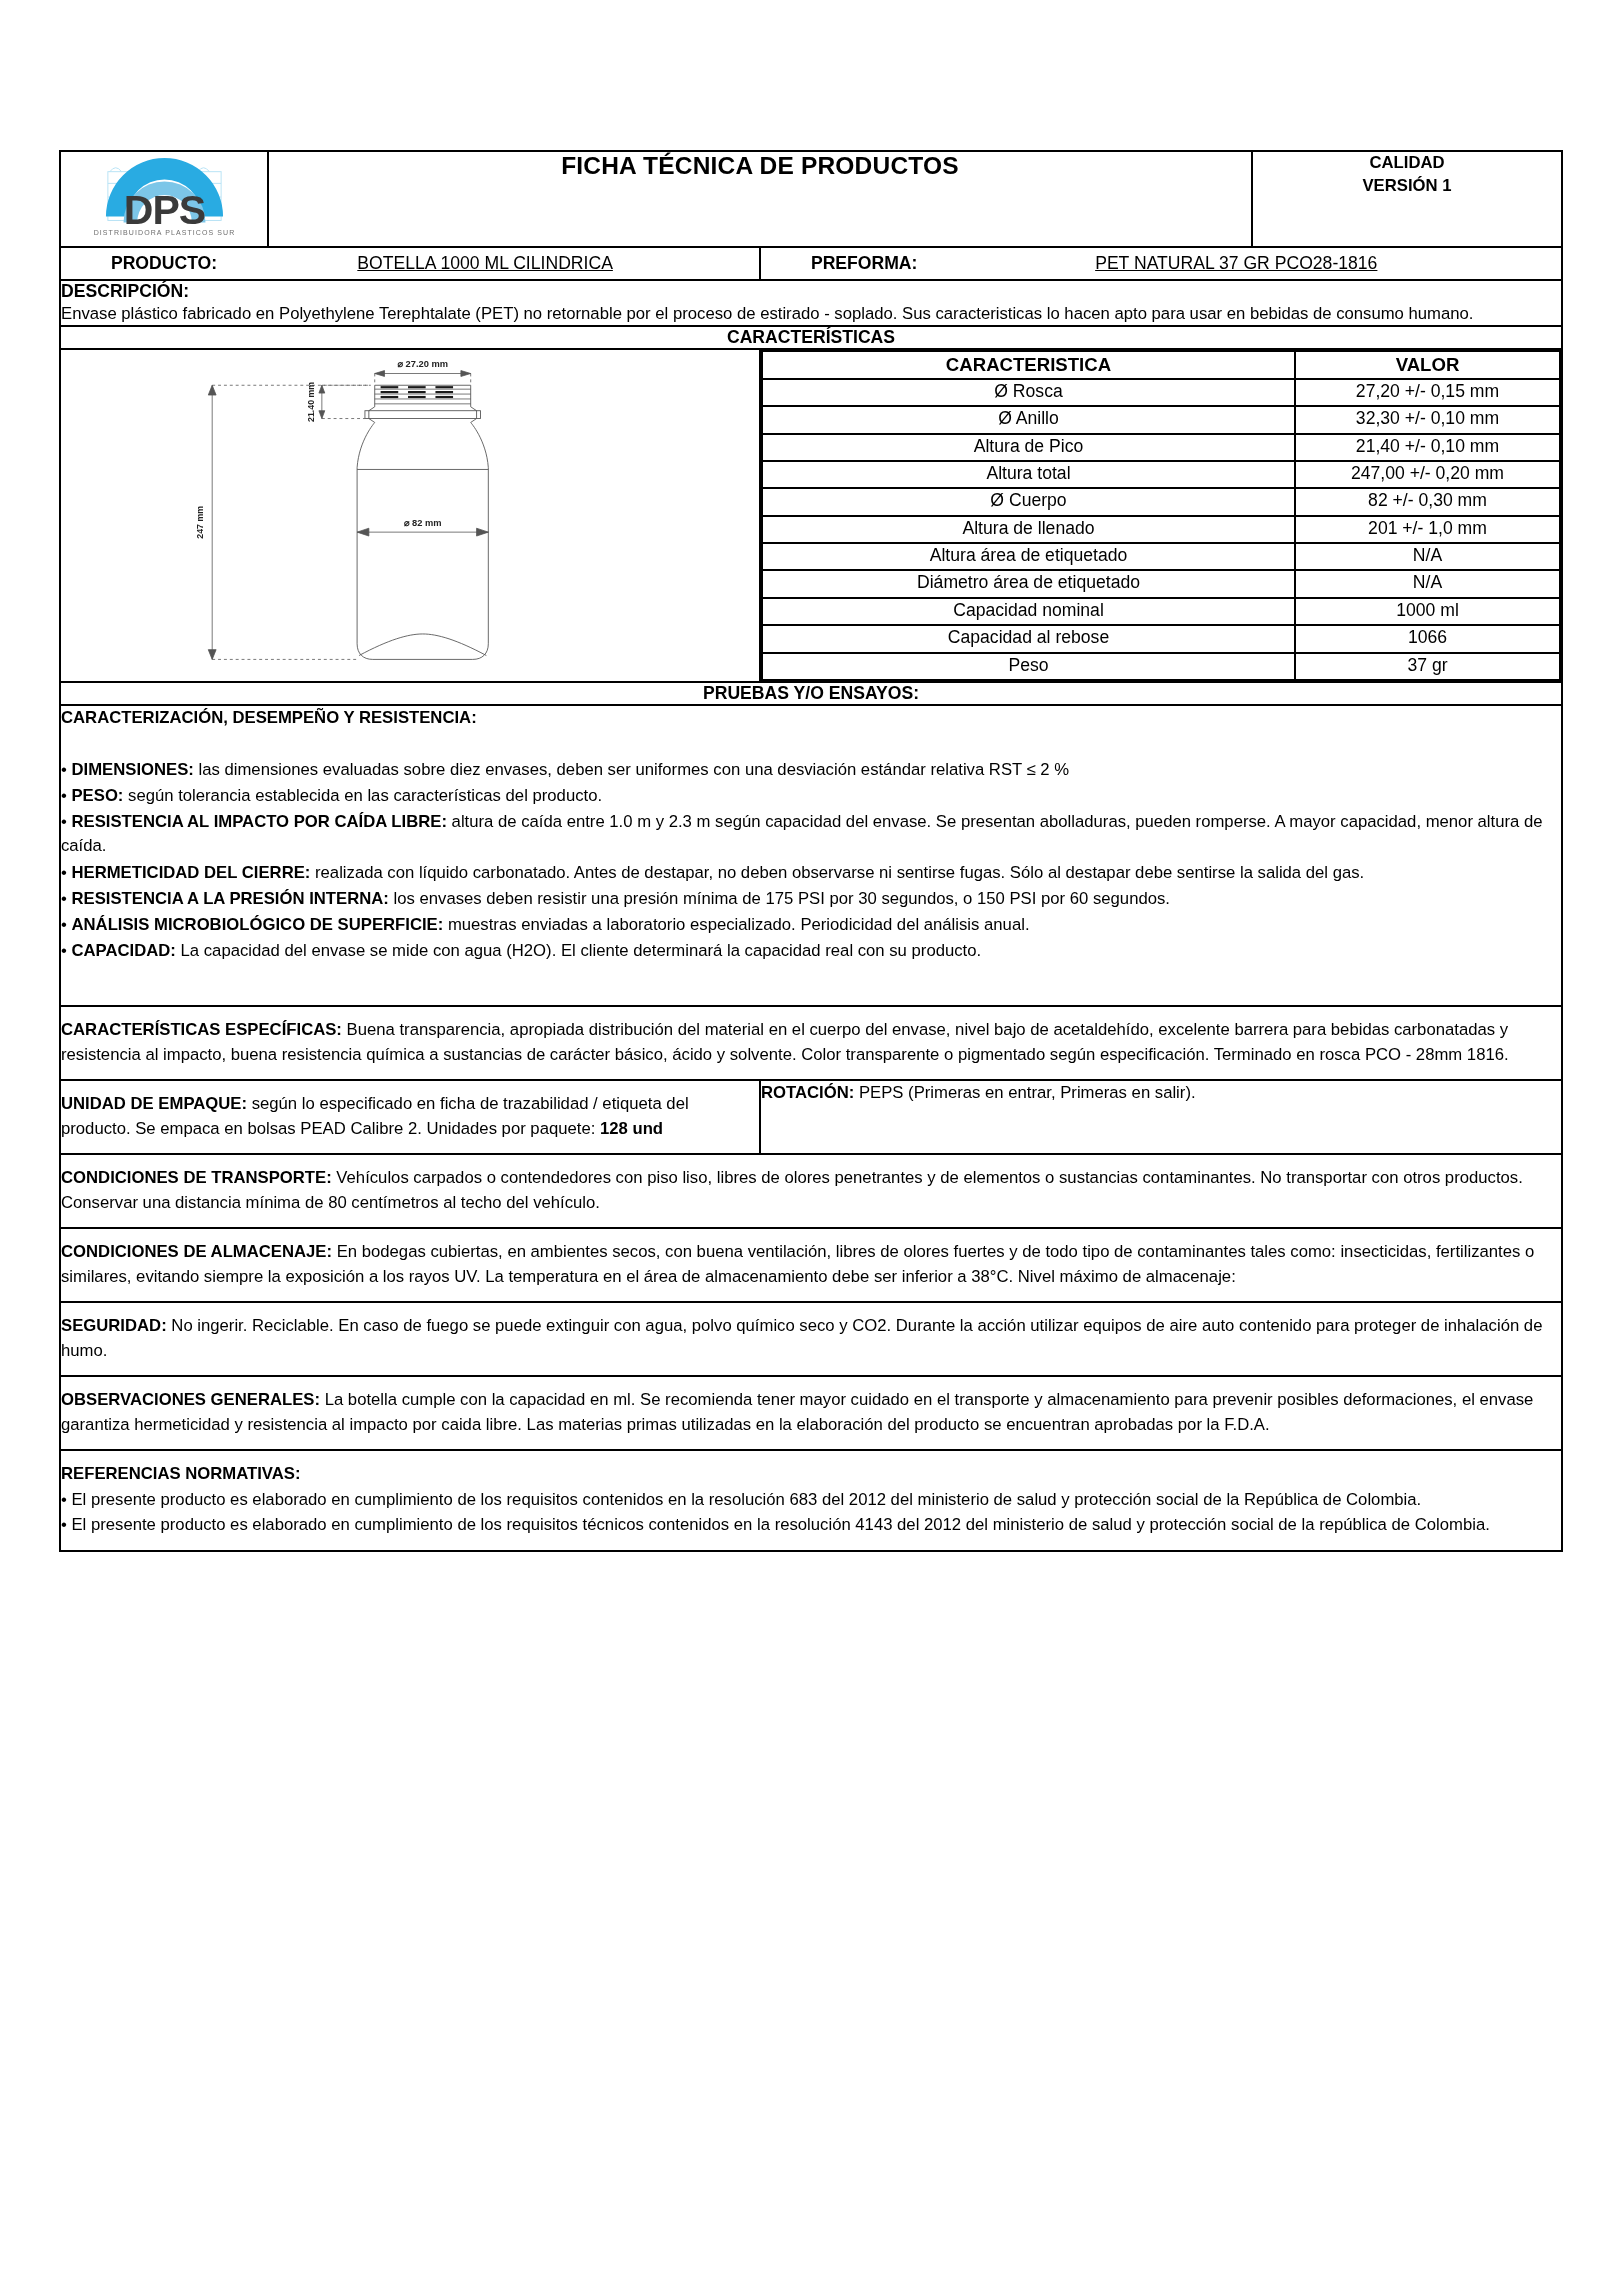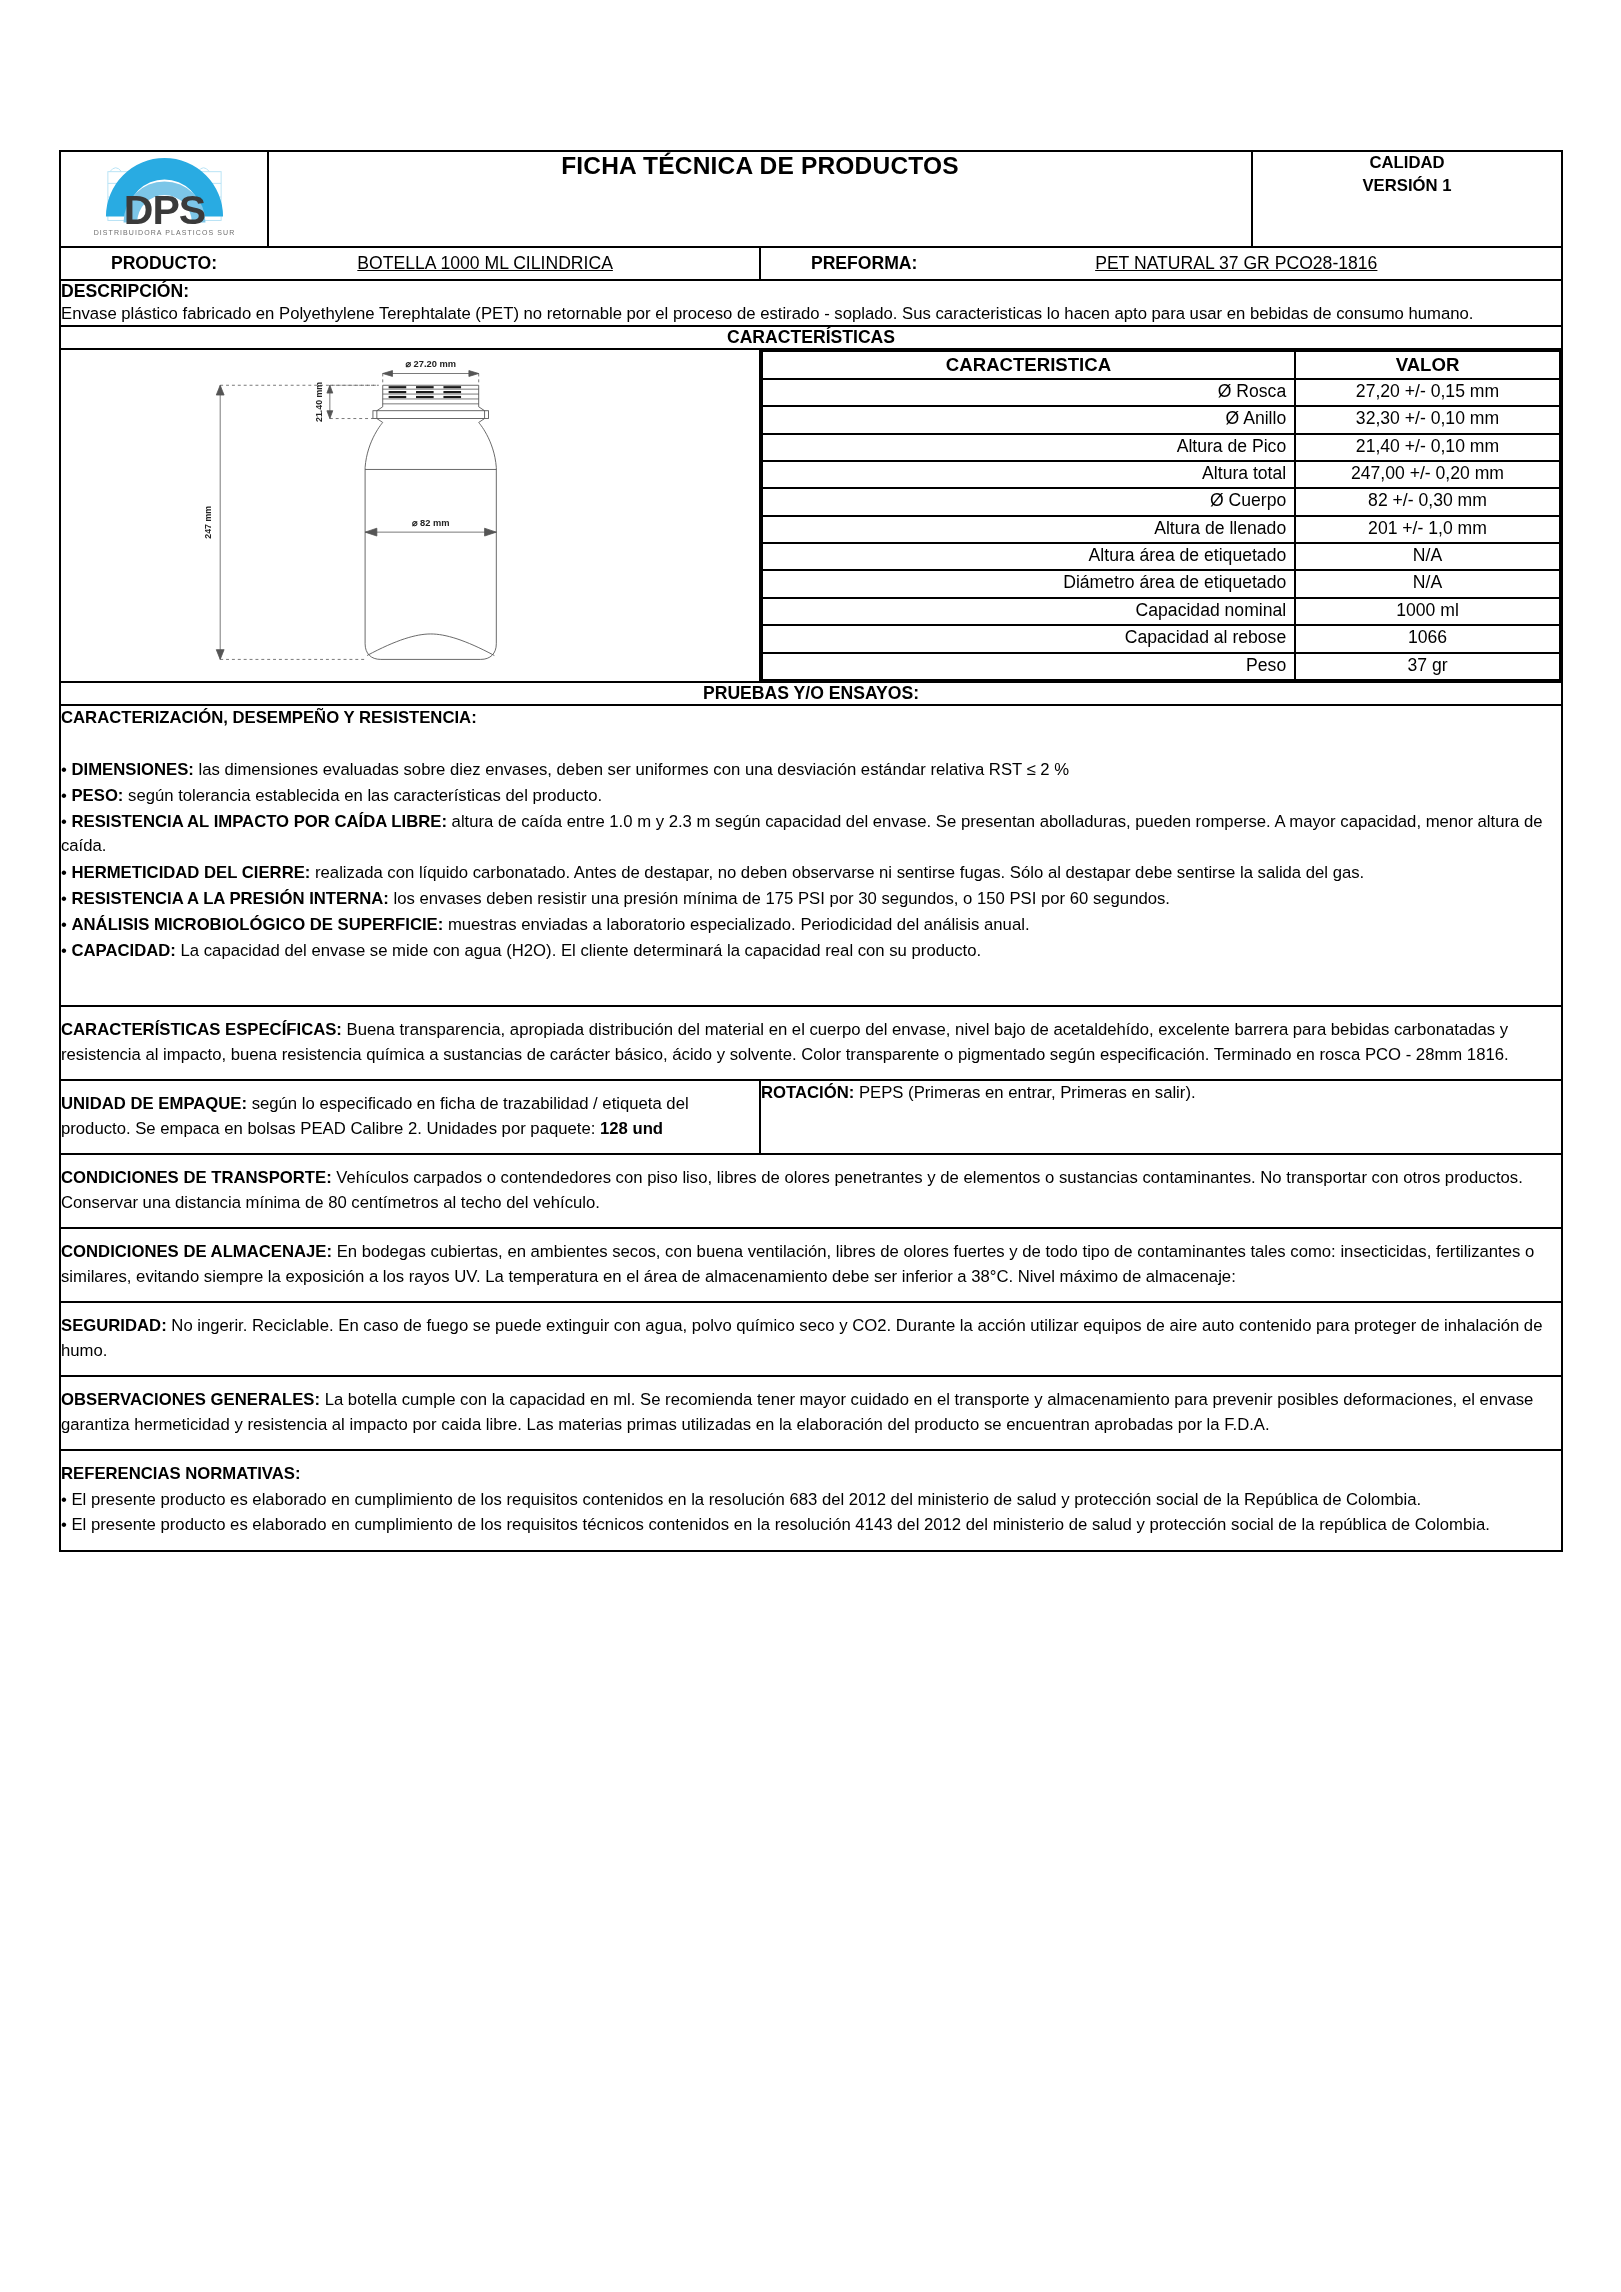--- a/index.html
+++ b/index.html
@@ -72,26 +72,26 @@
   table.spec th, table.spec td {
     border: 2px solid #000;
     font-size: 17.6px;
     font-weight: normal;
     padding: 1px 7.8px;
     height: 25.5px;
   }
   table.spec th {
     font-weight: bold; text-align: center; font-size: 18.6px;
   }
-  table.spec td.ch { text-align: right; }
+  table.spec td.ch { text-align: center; }
   table.spec td.cv { text-align: center; }
   .col-val { width: 265px; }
 
   
-  .drawing { position: absolute; left: 12px; top: 0; width: 100%; height: 100%; }
+  .drawing { position: absolute; left: 4px; top: 0; width: 100%; height: 100%; }
 
   
   .blk { font-size: 16.7px; line-height: 1.45; }
   .blk p { margin: 0 0 1px 0; }
   .blk .hd { font-weight: bold; }
   .spacer-sm { height: 11.8px; }
   .spacer-md { height: 25.5px; }
   .spacer-lg { height: 39px; }
 
   .bullet-list p { margin: 0 0 2px 0; }

